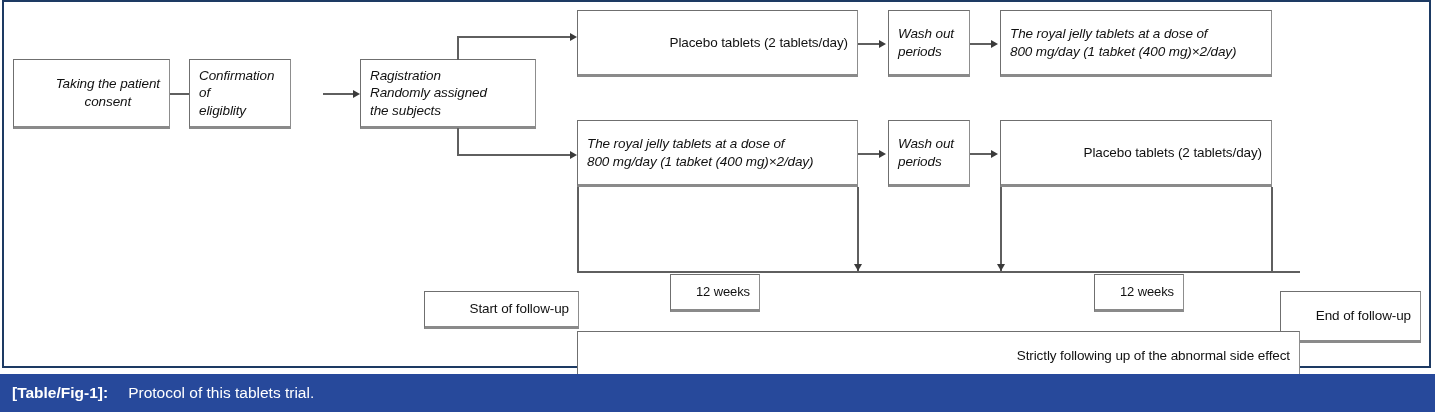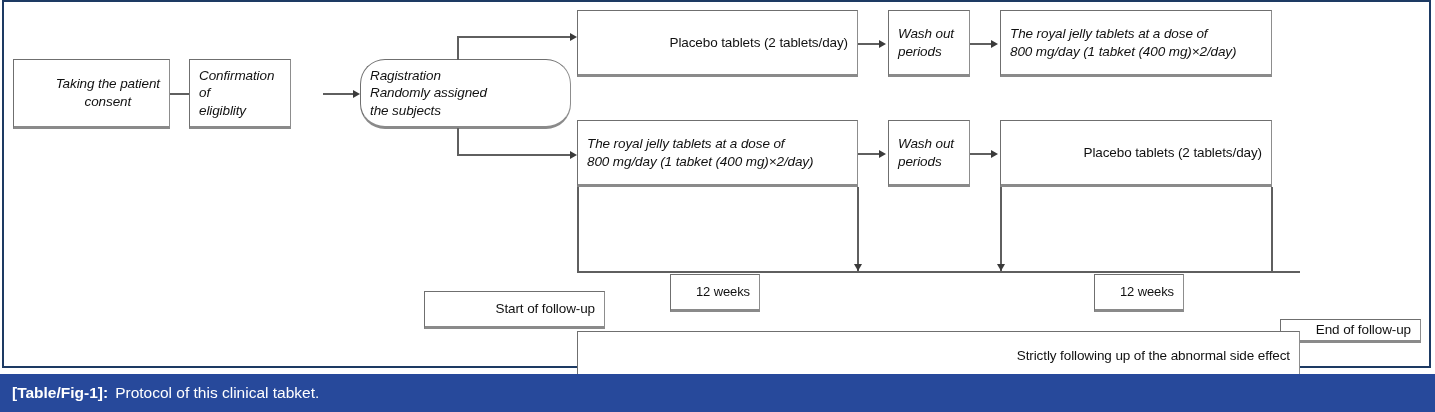--- a/index.html
+++ b/index.html
@@ -93,21 +93,21 @@
     background: #27499b;
     display: flex;
     align-items: center;
     padding-left: 12px;
     box-sizing: border-box;
     color: #ffffff;
     font-size: 15.5px;
   }
   #caption-bar .cap-label {
     font-weight: bold;
-    margin-right: 7px;
+    margin-right: 20px;
     white-space: pre;
   }
   #caption-bar .cap-text { white-space: pre; }
 </style>
 </head>
 <body>
 
 <div id="figure-root">
 
   <div id="figure-frame"></div>
@@ -123,21 +123,21 @@
     <div class="arrow-r" style="left:198px; top:90px;"></div>
 
     <div class="node left" style="left:189px; top:59px; width:102px; height:70px;">
       <span>Confirmation of
 eligiblity</span>
     </div>
 
     <div class="hline" style="left:323px; top:93px; width:32px;"></div>
     <div class="arrow-r" style="left:353px; top:90px;"></div>
 
-    <div class="node left" style="left:360px; top:59px; width:211px; height:70px;border-radius:25px;">
+    <div class="node left" style="left:360px; top:59px; width:176px; height:70px;">
       <span>Ragistration
 Randomly assigned
 the subjects</span>
     </div>
 
     <div class="vline" style="left:457px; top:36px; height:24px;"></div>
     <div class="hline" style="left:457px; top:36px; width:117px;"></div>
     <div class="arrow-r" style="left:570px; top:33px;"></div>
 
     <div class="vline" style="left:457px; top:128px; height:27px;"></div>
@@ -193,31 +193,31 @@
 
     <div class="hline" style="left:577px; top:271px; width:723px; height:2px;"></div>
 
     <div class="node center" style="left:670px; top:274px; width:90px; height:38px; font-size:13px;">
       <span>12 weeks</span>
     </div>
     <div class="node center" style="left:1094px; top:274px; width:90px; height:38px; font-size:13px;">
       <span>12 weeks</span>
     </div>
 
-    <div class="node center" style="left:424px; top:291px; width:181px; height:38px;">
+    <div class="node center" style="left:424px; top:291px; width:155px; height:38px;">
       <span>Start of follow-up</span>
     </div>
-    <div class="node center" style="left:1280px; top:291px; width:141px; height:24px;margin-top:28px;">
+    <div class="node center" style="left:1280px; top:291px; width:141px; height:52px;">
       <span>End of follow-up</span>
     </div>
 
     <div class="node center" style="left:577px; top:331px; width:723px; height:52px;">
       <span>Strictly following up of the abnormal side effect</span>
     </div>
 
   </div>
 
   <div id="caption-bar">
     <span class="cap-label">[Table/Fig-1]:</span>
-    <span class="cap-text">Protocol of this clinical tabket.</span>
+    <span class="cap-text">Protocol of this tablets trial.</span>
   </div>
 
 </div>
 
 </body></html>

